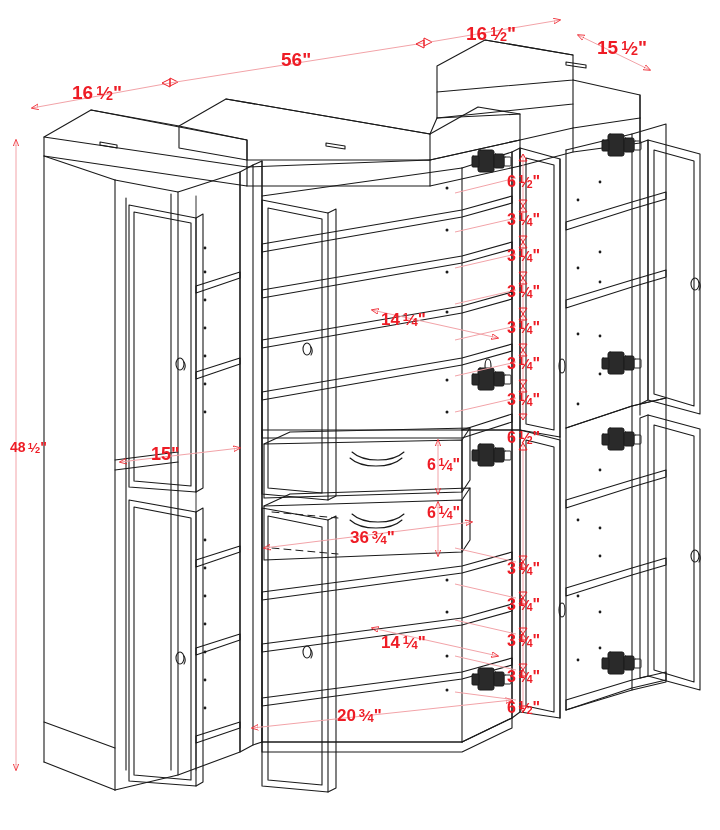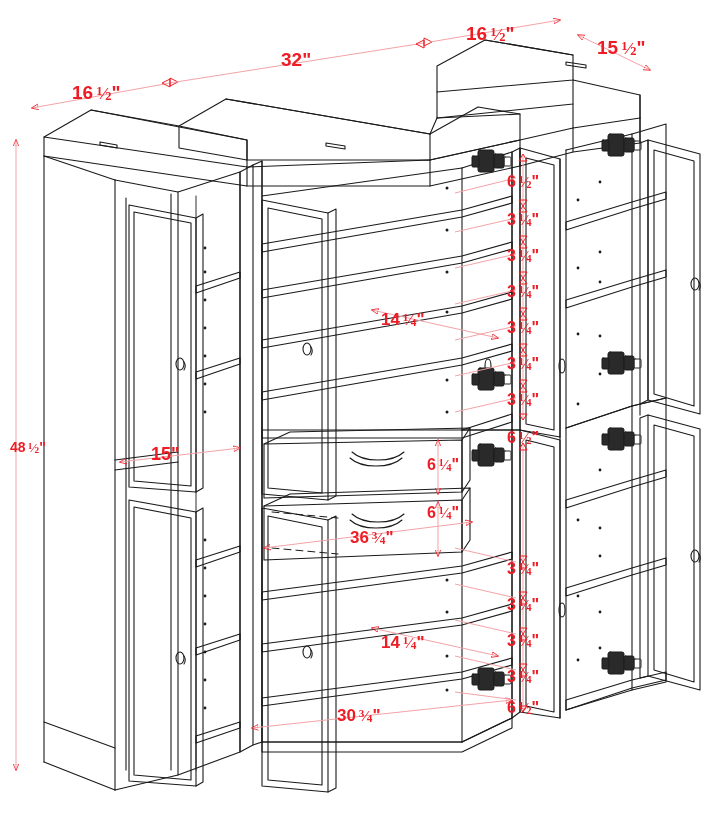--- a/index.html
+++ b/index.html
@@ -9,21 +9,21 @@
   #stage svg{position:absolute;left:0;top:0;}
   .dimlabel{
     position:absolute;
     color:#ee1c25;
     font-family:"Liberation Sans","DejaVu Sans",sans-serif;
     font-weight:bold;
     white-space:nowrap;
     line-height:1;
     user-select:none;
   }
-  .frac{display:inline-block;margin-left:.16em;font-family:Liberation Serif, serif;}
+  .frac{display:inline-block;margin-left:.16em;}
   .frac .n{font-size:.66em;position:relative;top:-.34em;}
   .frac .s{font-size:.9em;}
   .frac .d{font-size:.66em;position:relative;top:.06em;}
 </style>
 </head>
 <body>
 
 <div id="stage">
 
 <svg width="720" height="830" viewBox="0 0 720 830">
@@ -372,21 +372,21 @@
       <path d="M455,692 L516,700"></path>
     </g>
   </g>
 </svg>
 
 <div class="dimlabel" style="left:72px;top:83px;font-size:19px;">
   <span>16</span><span class="frac"><span class="n">1</span><span class="s">⁄</span><span class="d">2</span></span><span>"</span>
 </div>
 
 <div class="dimlabel" style="left:281px;top:50px;font-size:19px;">
-  <span>32</span><span>"</span>
+  <span>56</span><span>"</span>
 </div>
 
 <div class="dimlabel" style="left:466px;top:24px;font-size:19px;">
   <span>16</span><span class="frac"><span class="n">1</span><span class="s">⁄</span><span class="d">2</span></span><span>"</span>
 </div>
 
 <div class="dimlabel" style="left:597px;top:38px;font-size:19px;">
   <span>15</span><span class="frac"><span class="n">1</span><span class="s">⁄</span><span class="d">2</span></span><span>"</span>
 </div>
 
@@ -404,21 +404,21 @@
 
 <div class="dimlabel" style="left:381px;top:634px;font-size:17px;">
   <span>14</span><span class="frac"><span class="n">1</span><span class="s">⁄</span><span class="d">4</span></span><span>"</span>
 </div>
 
 <div class="dimlabel" style="left:350px;top:529px;font-size:17px;">
   <span>36</span><span class="frac"><span class="n">3</span><span class="s">⁄</span><span class="d">4</span></span><span>"</span>
 </div>
 
 <div class="dimlabel" style="left:337px;top:707px;font-size:17px;">
-  <span>30</span><span class="frac"><span class="n">3</span><span class="s">⁄</span><span class="d">4</span></span><span>"</span>
+  <span>20</span><span class="frac"><span class="n">3</span><span class="s">⁄</span><span class="d">4</span></span><span>"</span>
 </div>
 
 <div class="dimlabel" style="left:427px;top:457px;font-size:16px;">
   <span>6</span><span class="frac"><span class="n">1</span><span class="s">⁄</span><span class="d">4</span></span><span>"</span>
 </div>
 
 <div class="dimlabel" style="left:427px;top:505px;font-size:16px;">
   <span>6</span><span class="frac"><span class="n">1</span><span class="s">⁄</span><span class="d">4</span></span><span>"</span>
 </div>
 

